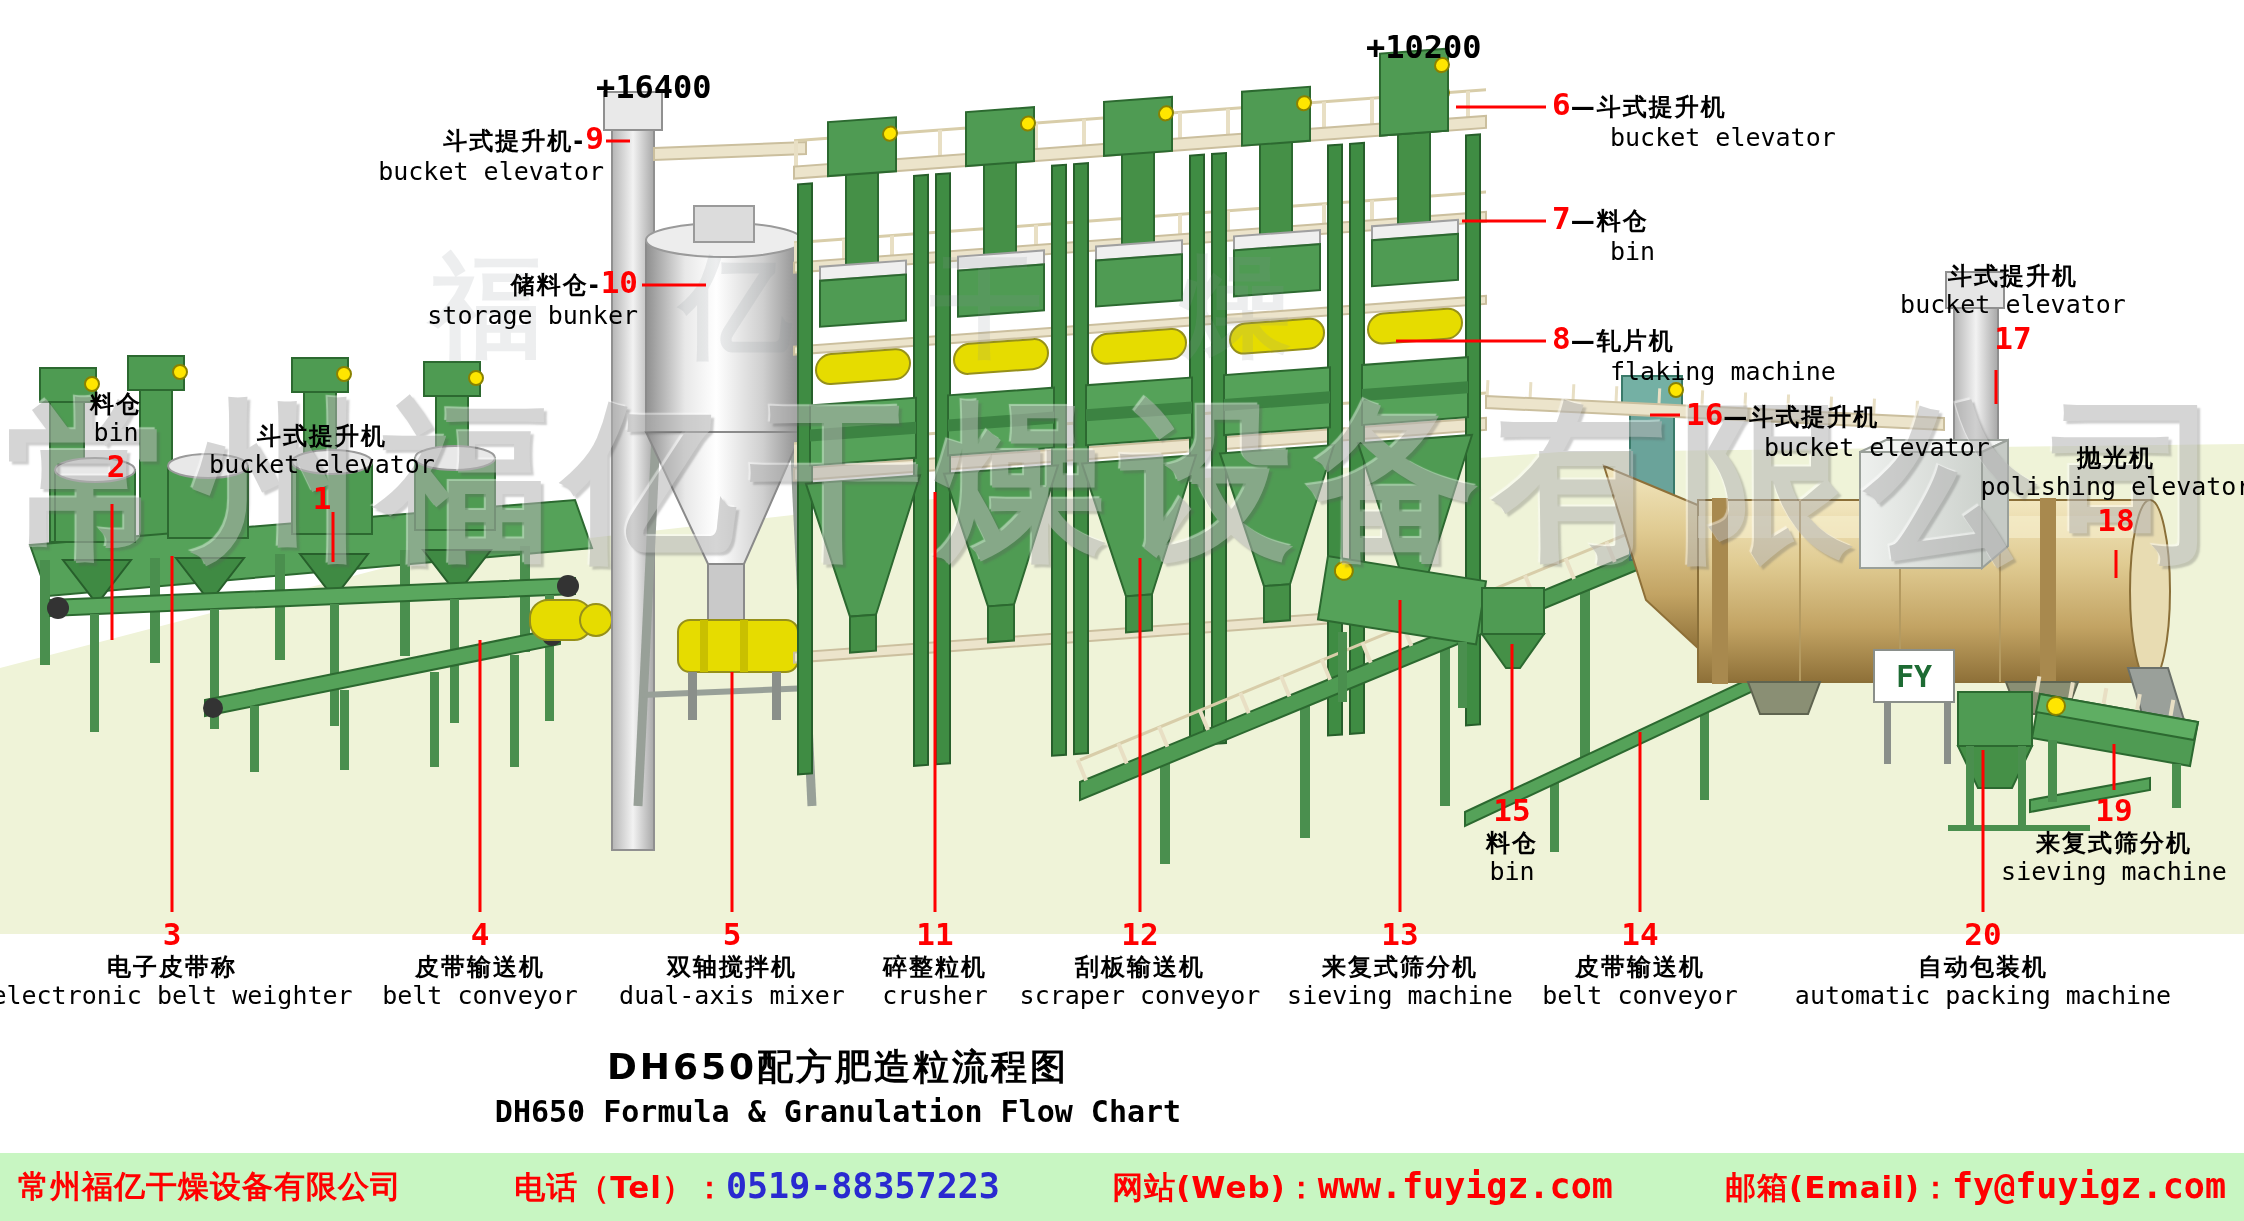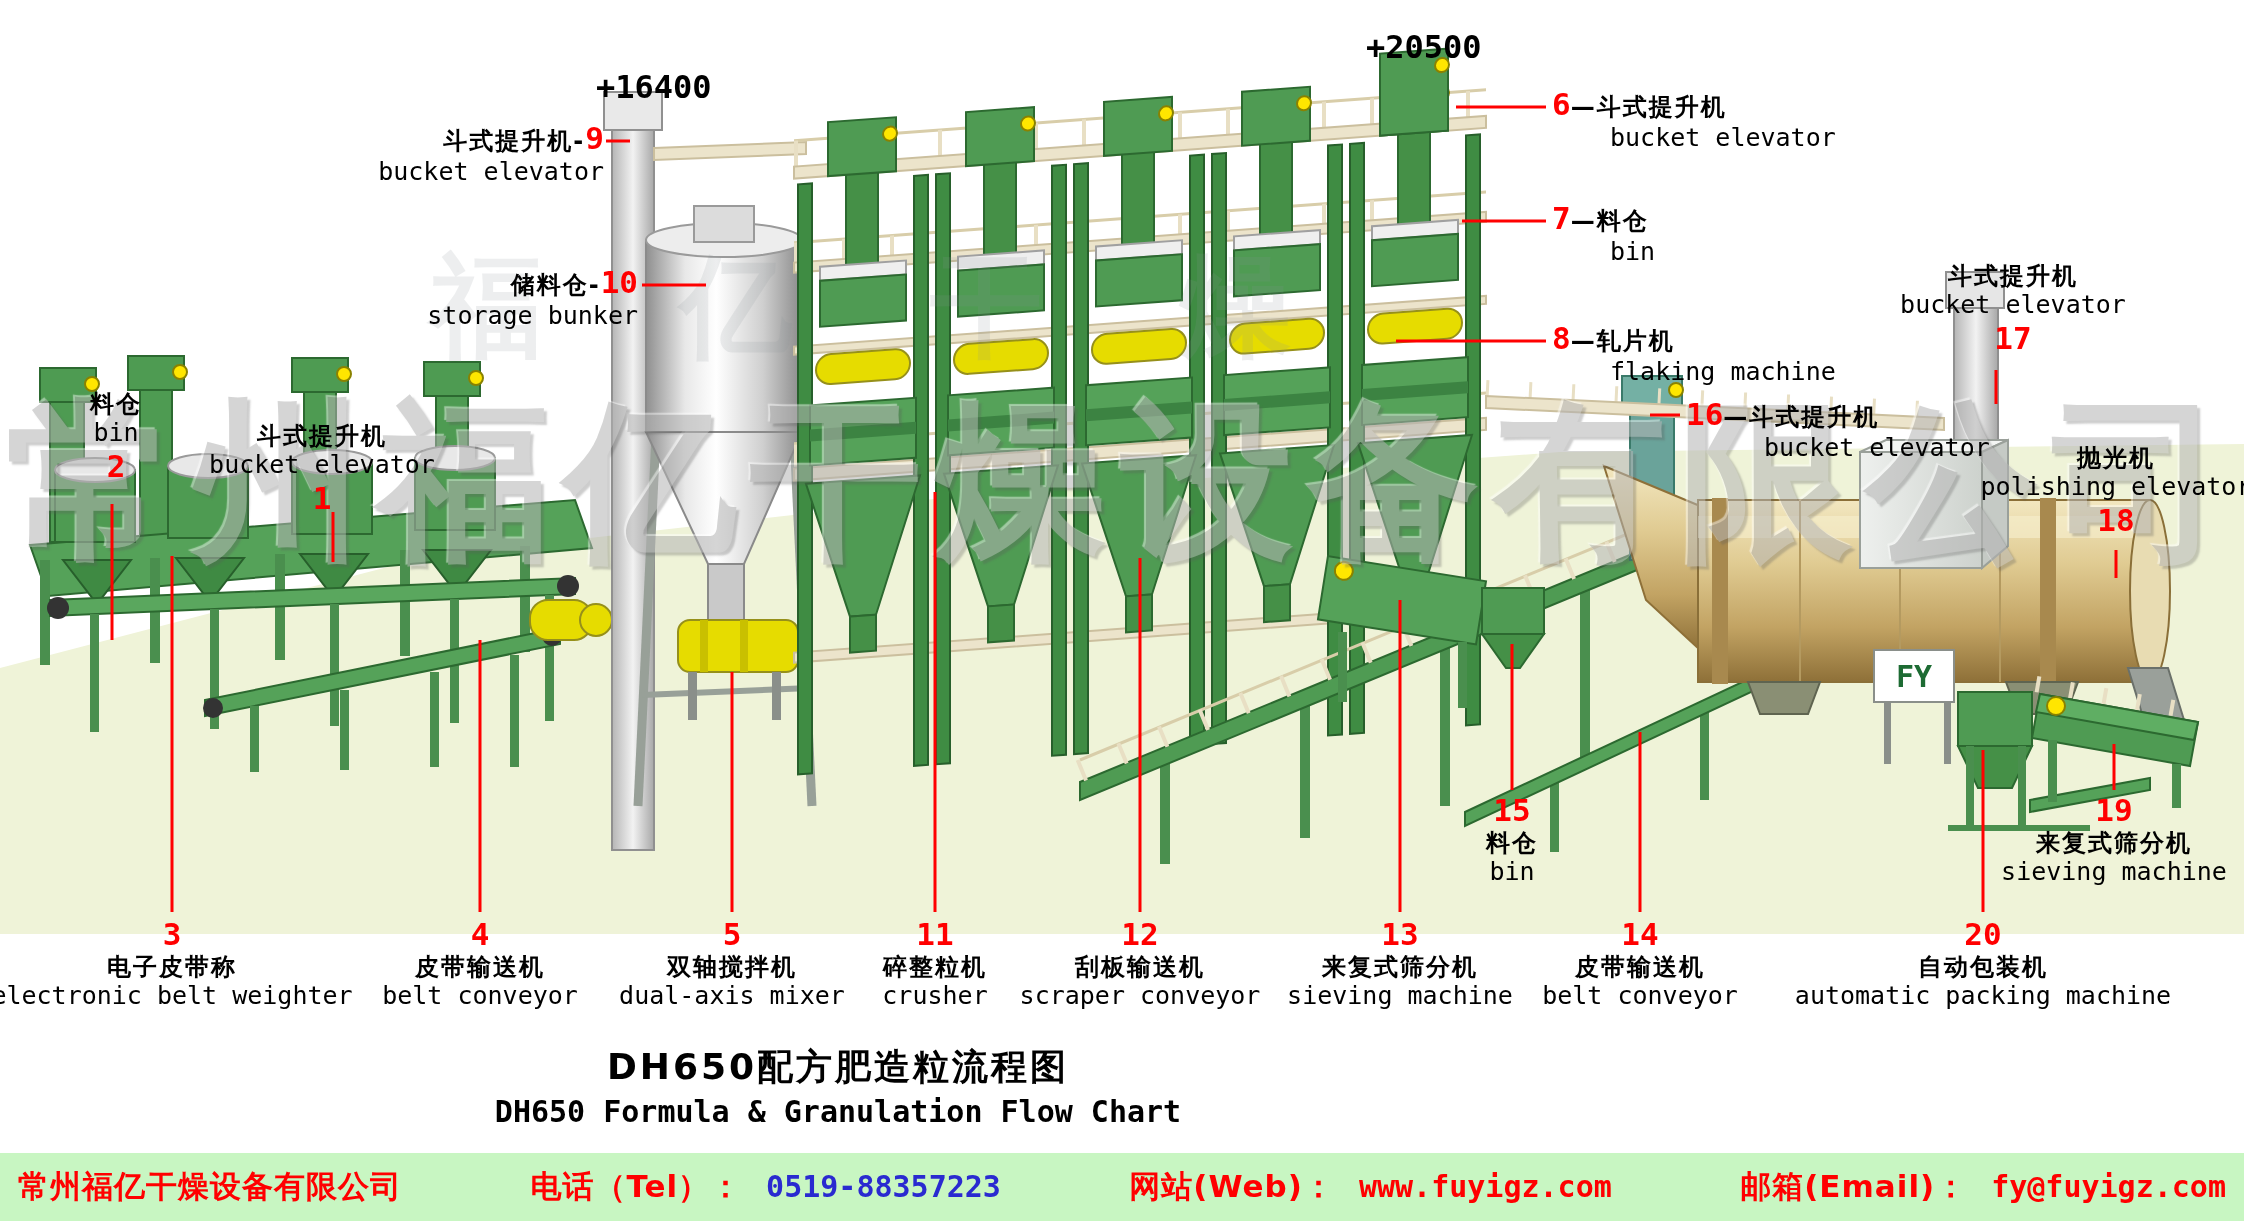--- a/index.html
+++ b/index.html
@@ -23,21 +23,21 @@
   .elev{position:absolute;z-index:20;font-family:"DejaVu Sans Mono","Liberation Mono",monospace;
      font-weight:bold;font-size:32px;color:#000;}
   .ind-en{margin-left:58px;}
   .title-zh{font-size:36px;font-weight:bold;color:#000;letter-spacing:3px;}
   .title-en{font-family:"DejaVu Sans Mono","Liberation Mono",monospace;font-size:30px;font-weight:bold;color:#000;margin-top:6px;}
   .footer{position:absolute;left:0;bottom:0;width:2244px;height:68px;background:#c8f6c2;z-index:30;
      display:flex;align-items:center;justify-content:space-between;padding:0 18px;box-sizing:border-box;}
   .f-red{color:#ff0000;}
   .f-blue{color:#2a2ad0;}
   .f-cjk{font-weight:bold;font-size:31px;letter-spacing:1px;}
-  .f-mono{font-family:"DejaVu Sans Mono","Liberation Mono",monospace;font-weight:bold;font-size:30px;margin-left:24px;}
+  .f-mono{font-family:"DejaVu Sans Mono","Liberation Mono",monospace;font-weight:bold;font-size:35px;}
   .f-item{white-space:nowrap;}
 </style>
 </head>
 <body>
 
 <div class="canvas">
 
 <svg class="illus" width="2244" height="1221" viewBox="0 0 2244 1221">
   <defs>
     <linearGradient id="gSilo" x1="0" y1="0" x2="1" y2="0">
@@ -318,21 +318,21 @@
     <line x1="732" y1="912" x2="732" y2="672"></line>
     <line x1="935" y1="912" x2="935" y2="492"></line>
     <line x1="1140" y1="912" x2="1140" y2="558"></line>
     <line x1="1400" y1="912" x2="1400" y2="600"></line>
     <line x1="1640" y1="912" x2="1640" y2="732"></line>
     <line x1="1983" y1="912" x2="1983" y2="750"></line>
   </g>
 </svg>
 
 <div class="elev" style="left:596px;top:68px">+16400</div>
-<div class="elev" style="left:1366px;top:28px">+20500</div>
+<div class="elev" style="left:1366px;top:28px">+10200</div>
 
 <div class="lbl t-right" style="right:1640px;top:120px">
   <div><span class="zh">斗式提升机-</span><span class="num">9</span></div>
   <div class="en">bucket elevator</div>
 </div>
 
 <div class="lbl t-right" style="right:1606px;top:264px">
   <div><span class="zh">储料仓-</span><span class="num">10</span></div>
   <div class="en">storage bunker</div>
 </div>

